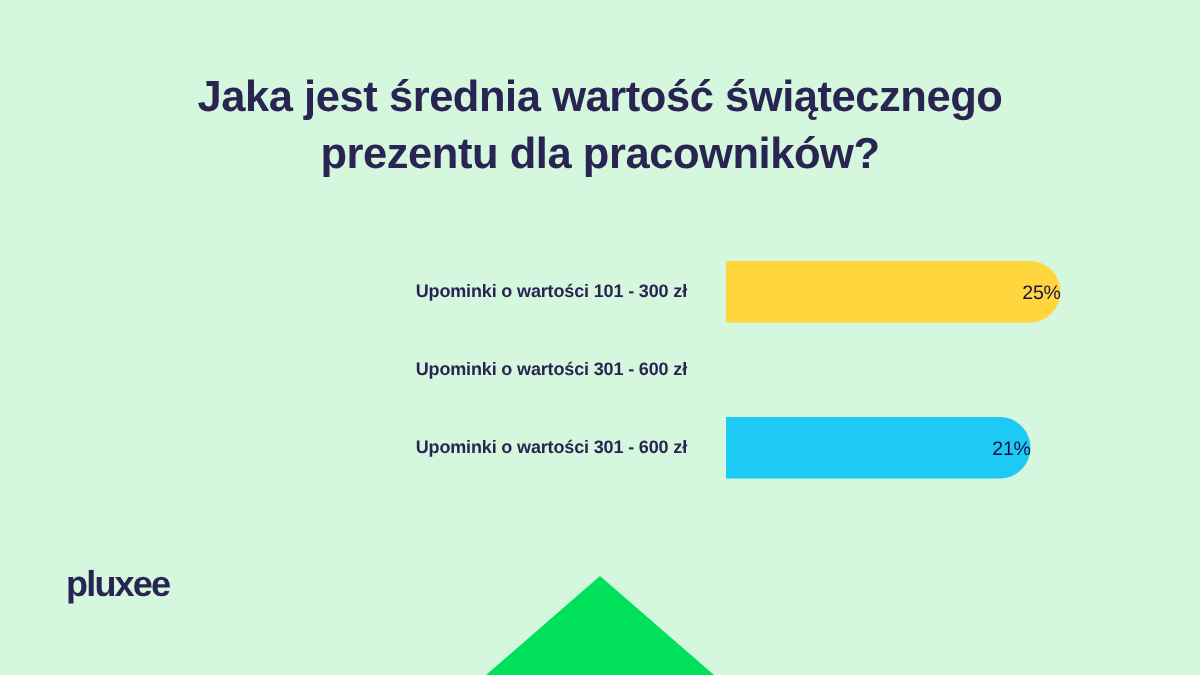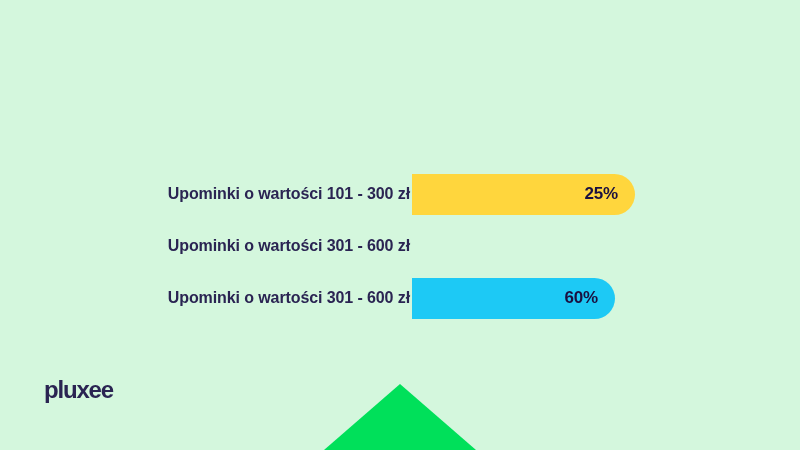--- a/index.html
+++ b/index.html
@@ -52,28 +52,28 @@
   }
 
   .bar-row {
     position: relative;
     height: 52px;
     display: flex;
     align-items: center;
   }
 
   .bar-label {
-    width: 412px;
+    width: 484px;
     text-align: right;
     color: #2a2452;
-    font-size: 16px;
+    font-size: 12px;
     font-weight: bold;
     letter-spacing: -0.1px;
     white-space: nowrap;
-    padding-right: 2px;
+    padding-right: 26px;
     flex: 0 0 auto;
   }
 
   .bar-track {
     position: relative;
     flex: 1 1 auto;
     height: 41px;
   }
 
   .bar-fill {
@@ -82,24 +82,23 @@
     top: 0;
     height: 41px;
     border-radius: 0 21px 21px 0;
     display: flex;
     align-items: center;
     justify-content: flex-end;
   }
 
   .bar-value {
     color: #1a1040;
-    font-size: 17px;
-    font-weight: bold;
+    font-size: 13px;
+    font-weight: normal;
     letter-spacing: -0.2px;
-    padding-right: 17px;
   }
 
   
   #brand-logo {
     position: absolute;
     left: 44px;
     top: 376px;
     color: #2a2452;
     font-size: 24px;
     font-weight: bold;
@@ -116,41 +115,45 @@
     border-left: 76px solid transparent;
     border-right: 76px solid transparent;
     border-bottom: 66px solid #00e05a;
   }
 </style>
 </head>
 <body style="background: rgb(212, 247, 221);">
 
 <div id="infographic">
 
+  <h1 id="chart-title">
+    <span class="title-line">Jaka jest średnia wartość świątecznego</span>
+    <span class="title-line">prezentu dla pracowników?</span>
+  </h1>
 
   <div id="bar-chart">
 
     <div class="bar-row">
       <div class="bar-label">Upominki o wartości 101 - 300 zł</div>
       <div class="bar-track">
         <div class="bar-fill" style="width: 223px; background: rgb(255, 214, 61);">
           <span class="bar-value">25%</span>
         </div>
       </div>
     </div>
 
     <div class="bar-row">
       <div class="bar-label">Upominki o wartości 301 - 600 zł</div>
     </div>
 
     <div class="bar-row">
       <div class="bar-label">Upominki o wartości 301 - 600 zł</div>
       <div class="bar-track">
         <div class="bar-fill" style="width: 203px; background: rgb(29, 201, 245);">
-          <span class="bar-value">60%</span>
+          <span class="bar-value">21%</span>
         </div>
       </div>
     </div>
 
   </div>
 
   <div id="brand-logo">pluxee</div>
 
   <div id="decor-triangle" style="border-bottom-color: rgb(0, 224, 90);"></div>
 

